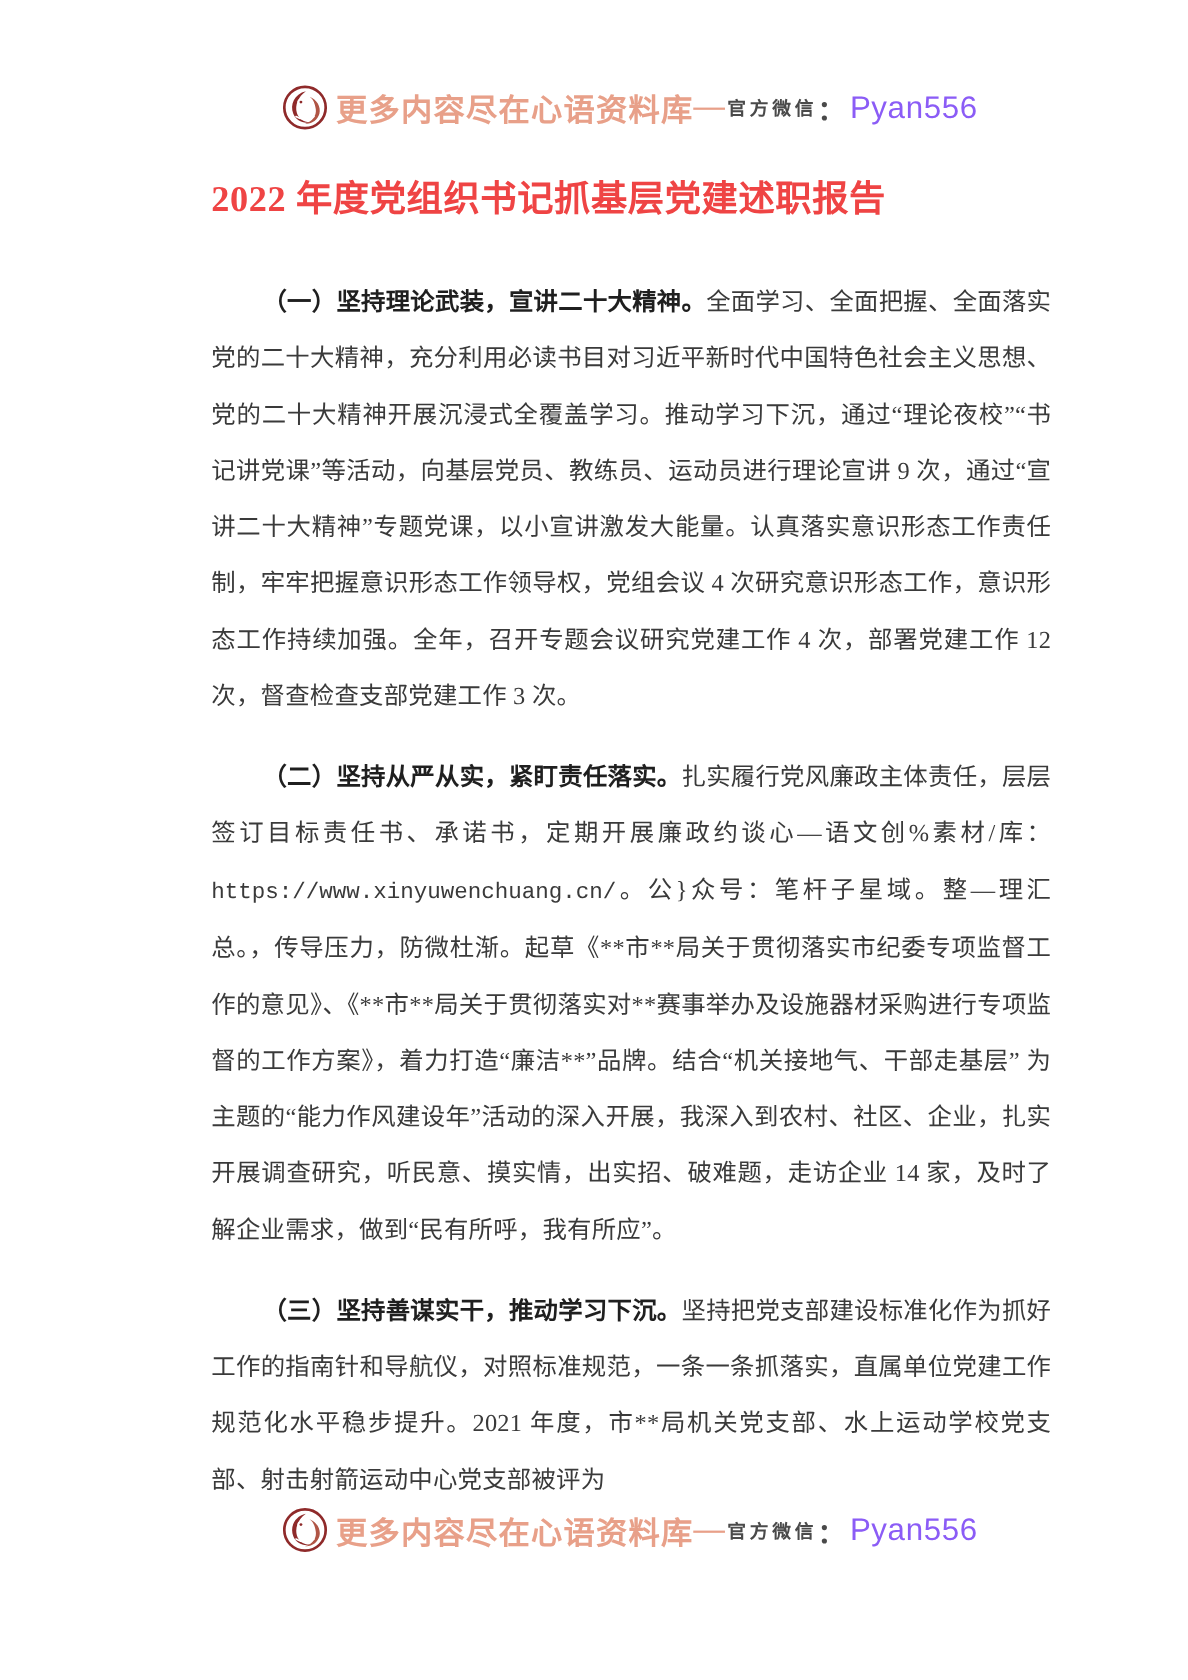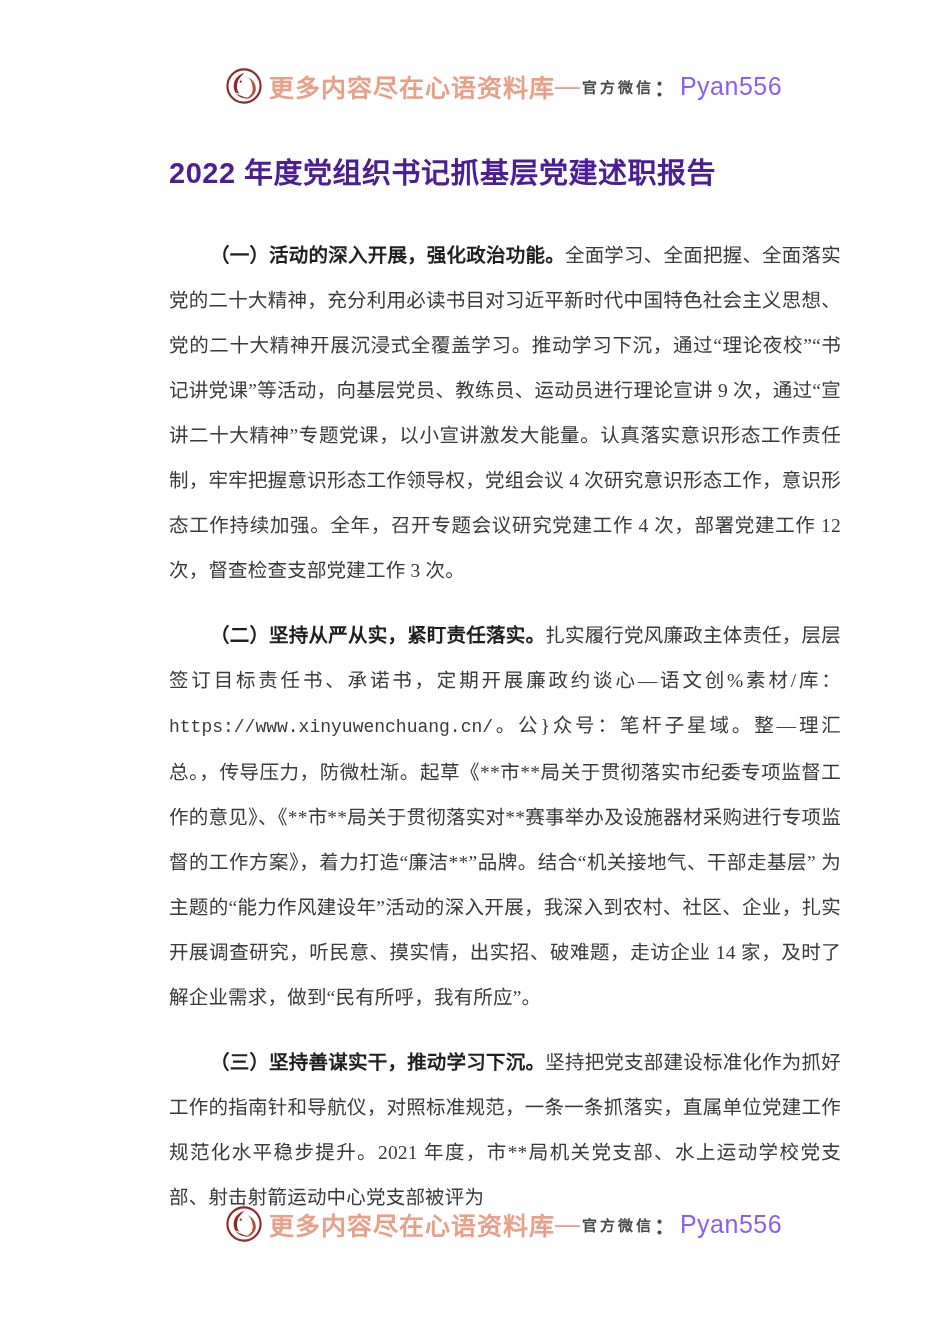--- a/index.html
+++ b/index.html
@@ -82,26 +82,26 @@
 
   
   .doc {
     position: absolute;
     left: 140px;
     top: 138px;
     width: 672px;
   }
 
   .doc-title {
-    font-family: Liberation Sans, sans-serif;
+    font-family: Liberation Serif, serif;
     font-weight: bold;
     font-size: 29px;
     line-height: 44px;
-    color: #4c1d95;
-    margin: 13px 0 14px 0;
+    color: #ef4444;
+    margin: 0 0 14px 0;
     letter-spacing: 0.5px;
     white-space: nowrap;
   }
 
   p.para {
     font-size: 19.5px;
     line-height: 45px;
     margin: 0 0 8px 0;
     text-align: justify;
     text-justify: inter-ideograph;
@@ -158,21 +158,21 @@
   <div class="doc">
 
     <h1 class="doc-title">2022 年度党组织书记抓基层党建述职报告</h1>
 
 
     <div class="gap-sm"></div>
 
 
     <div class="gap-sm"></div>
 
-    <p class="para indent"><span class="heading-run">（一）</span><span class="heading-run">活动的深入开展，强化政治功能。</span><span>全面学习、全面把握、全面落实党的二十大精神，充分利用必读书目对习近平新时代中国特色社会主义思想、党的二十大精神开展沉浸式全覆盖学习。推动学习下沉，通过“理论夜校”“书记讲党课”等活动，向基层党员、教练员、运动员进行理论宣讲 9 次，通过“宣讲二十大精神”专题党课，以小宣讲激发大能量。认真落实意识形态工作责任制，牢牢把握意识形态工作领导权，党组会议 4 次研究意识形态工作，意识形态工作持续加强。全年，召开专题会议研究党建工作 4 次，部署党建工作 12 次，督查检查支部党建工作 3 次。</span></p>
+    <p class="para indent"><span class="heading-run">（一）</span><span class="heading-run">坚持理论武装，宣讲二十大精神。</span><span>全面学习、全面把握、全面落实党的二十大精神，充分利用必读书目对习近平新时代中国特色社会主义思想、党的二十大精神开展沉浸式全覆盖学习。推动学习下沉，通过“理论夜校”“书记讲党课”等活动，向基层党员、教练员、运动员进行理论宣讲 9 次，通过“宣讲二十大精神”专题党课，以小宣讲激发大能量。认真落实意识形态工作责任制，牢牢把握意识形态工作领导权，党组会议 4 次研究意识形态工作，意识形态工作持续加强。全年，召开专题会议研究党建工作 4 次，部署党建工作 12 次，督查检查支部党建工作 3 次。</span></p>
 
     <div class="gap-sm"></div>
 
     <p class="para indent"><span class="heading-run">（二）</span><span class="heading-run">坚持从严从实，紧盯责任落实。</span><span>扎实履行党风廉政主体责任，层层签订目标责任书、承诺书，定期开展廉政约谈心—语文创%素材/库：</span><span class="mono">https://www.xinyuwenchuang.cn/</span><span>。公}众号：笔杆子星域。整—理汇总。，传导压力，防微杜渐。起草《**市**局关于贯彻落实市纪委专项监督工作的意见》、《**市**局关于贯彻落实对**赛事举办及设施器材采购进行专项监督的工作方案》，着力打造“廉洁**”品牌。结合“机关接地气、干部走基层” 为主题的“能力作风建设年”活动的深入开展，我深入到农村、社区、企业，扎实开展调查研究，听民意、摸实情，出实招、破难题，走访企业 14 家，及时了解企业需求，做到“民有所呼，我有所应”。</span></p>
 
     <div class="gap-sm"></div>
 
     <p class="para indent"><span class="heading-run">（三）</span><span class="heading-run">坚持善谋实干，推动学习下沉。</span><span>坚持把党支部建设标准化作为抓好工作的指南针和导航仪，对照标准规范，一条一条抓落实，直属单位党建工作规范化水平稳步提升。2021 年度，市**局机关党支部、水上运动学校党支部、射击射箭运动中心党支部被评为</span></p>
 
   </div>

